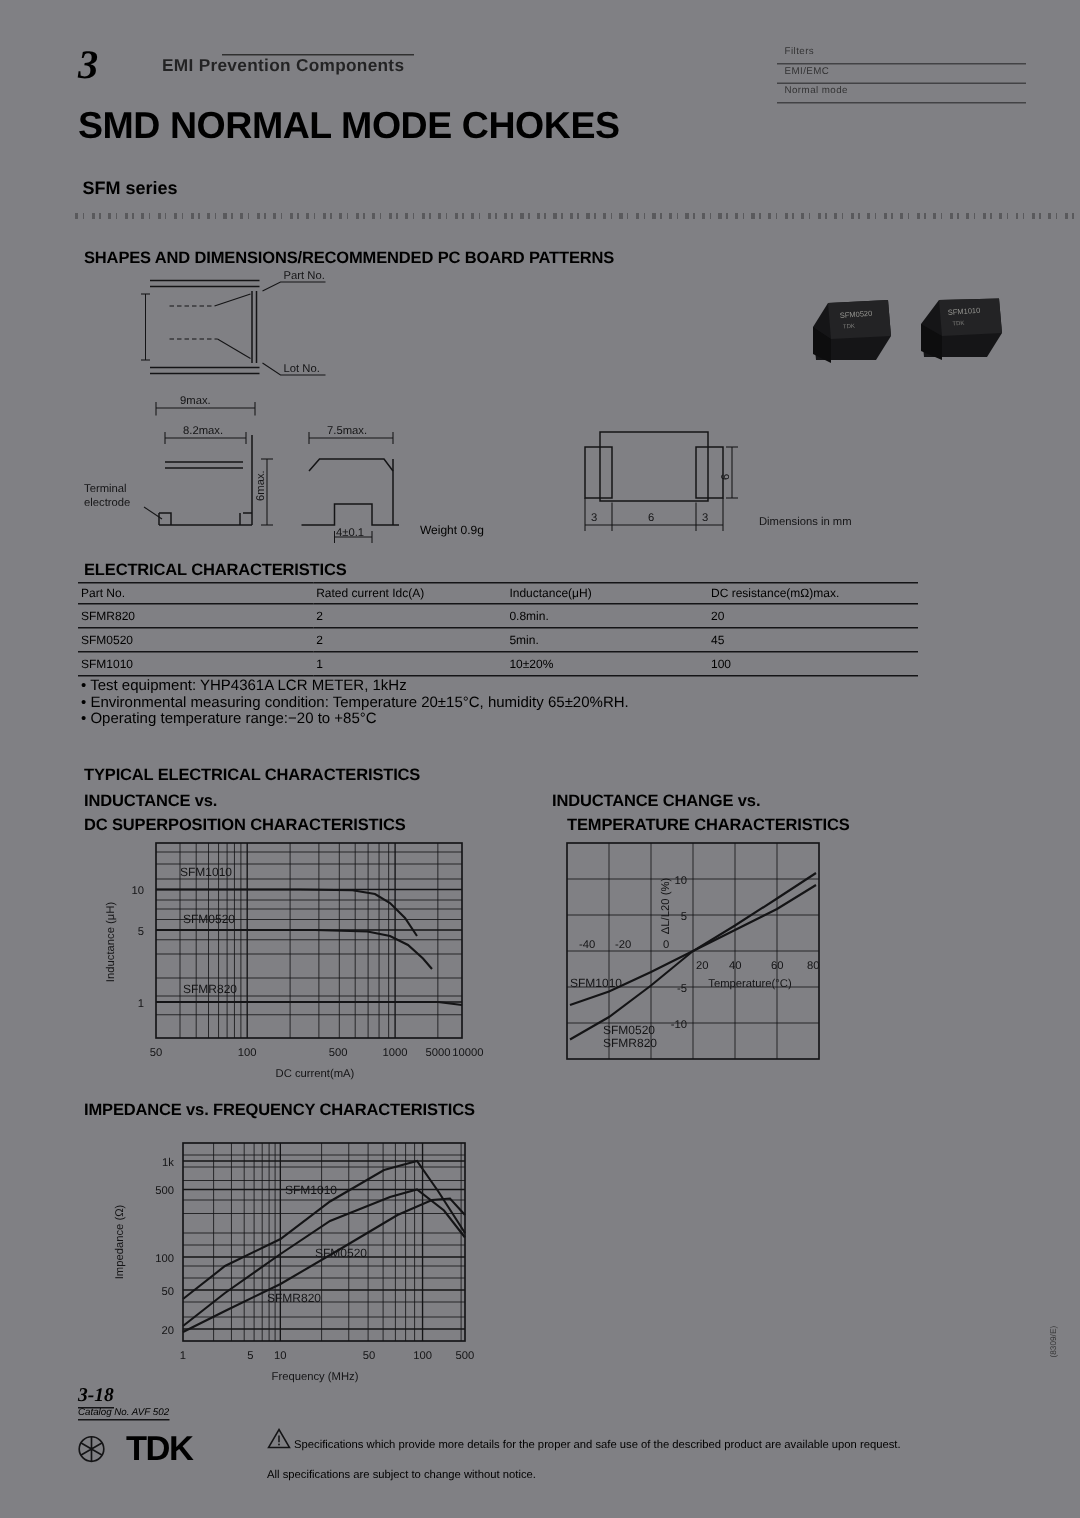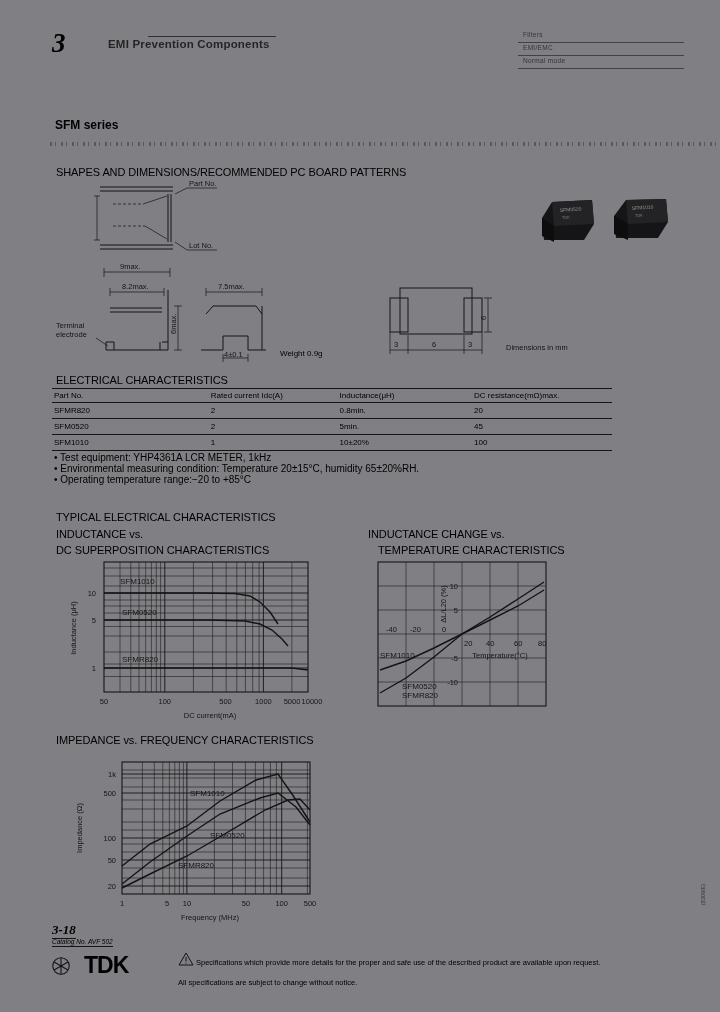--- a/index.html
+++ b/index.html
@@ -48,21 +48,21 @@
   
   .meta { position:absolute; left:518px; top:30px; width:166px; }
   .meta div {
     font-size:6.5px; padding:1px 0 1px 5px;
     border-bottom:1px solid #1d1d1f;
     opacity:.62; letter-spacing:.3px; height:13px;
   }
 
   
   .sect {
-    position:absolute; font-size:11px; font-weight:normal; letter-spacing:-0.1px;
+    position:absolute; font-size:11px; font-weight:bold; letter-spacing:-0.1px;
   }
 
   
   svg { position:absolute; overflow:visible; }
   .ln { stroke:#141416; stroke-width:1; fill:none; }
   .ln-t { stroke:#141416; stroke-width:.7; fill:none; }
   .dsh { stroke:#141416; stroke-width:.7; fill:none; stroke-dasharray:3 2; }
   .tx { font-family:"Liberation Sans", sans-serif; font-size:7.5px; fill:#141416; }
 
   
@@ -121,20 +121,21 @@
   }
 </style>
 </head>
 <body>
 
 <div class="page">
 
   <div class="hdr-num">3</div>
   <div class="hdr-rule"></div>
   <div class="hdr-cat">EMI Prevention Components</div>
+  <div class="title">SMD NORMAL MODE CHOKES</div>
   <div class="series">SFM series</div>
   <div class="dashline"></div>
 
   <div class="meta">
     <div>Filters</div>
     <div>EMI/EMC</div>
     <div>Normal mode</div>
   </div>
 
   <div class="sect" style="left:56px; top:166px;">SHAPES AND DIMENSIONS/RECOMMENDED PC BOARD PATTERNS</div>

